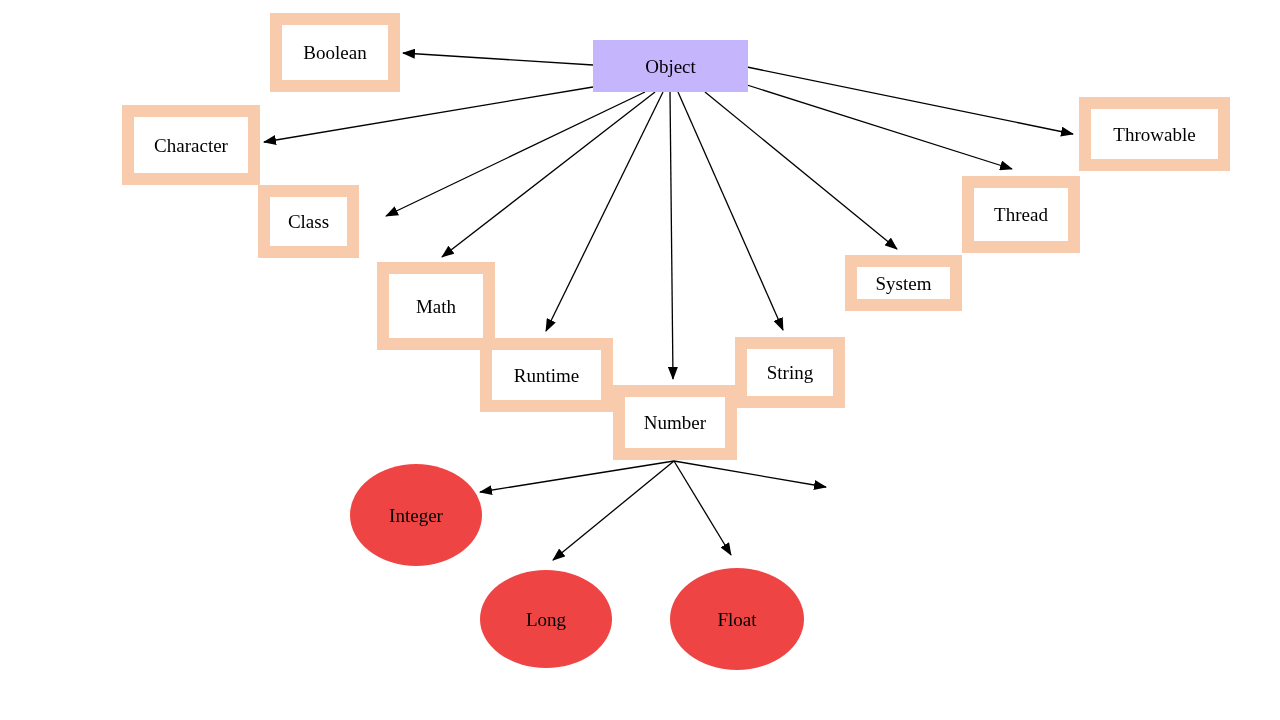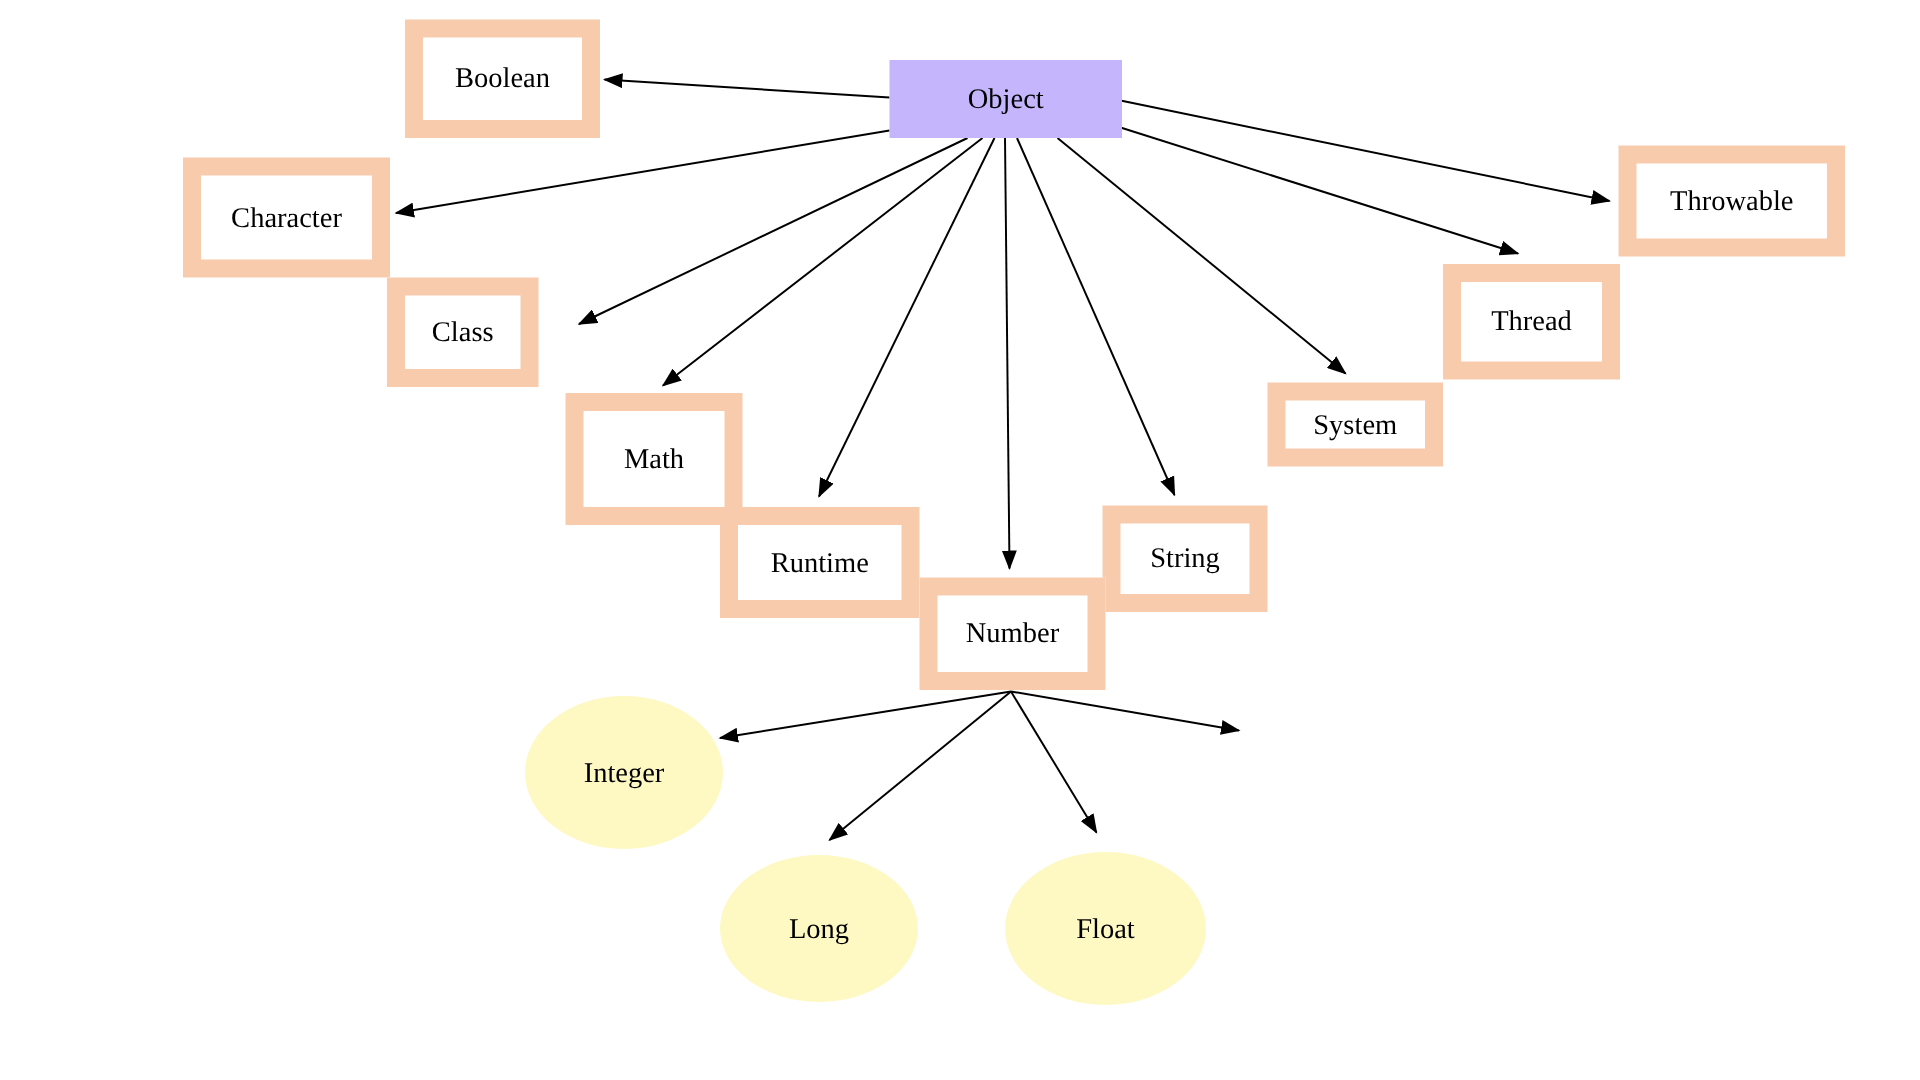--- a/index.html
+++ b/index.html
@@ -7,21 +7,21 @@
     position:relative;width:1280px;height:720px;background:#ffffff;overflow:hidden;
     font-family:Liberation Serif, serif;color:#000;
   }
   #edges{position:absolute;left:0;top:0;width:1280px;height:720px;}
   .node{
     position:absolute;display:flex;align-items:center;justify-content:center;
     font-size:19px;line-height:1;box-sizing:border-box;text-align:center;
   }
   .root{background:#c4b5fd;}
   .peach{background:#FFFFFF;border:12px solid #F8CBAD;}
-  .ellipse{background:#fef9c3;border-radius:50%;}
+  .ellipse{background:#ef4444;border-radius:50%;}
 </style>
 </head>
 <body>
 
 <div id="canvas">
 
   <svg id="edges" viewBox="0 0 1280 720" xmlns="http://www.w3.org/2000/svg">
     <defs>
       <marker id="arrow" markerWidth="14" markerHeight="10" refX="12" refY="5" orient="auto" markerUnits="userSpaceOnUse">
         <path d="M0,0 L13,5 L0,10 z" fill="#000000"></path>

